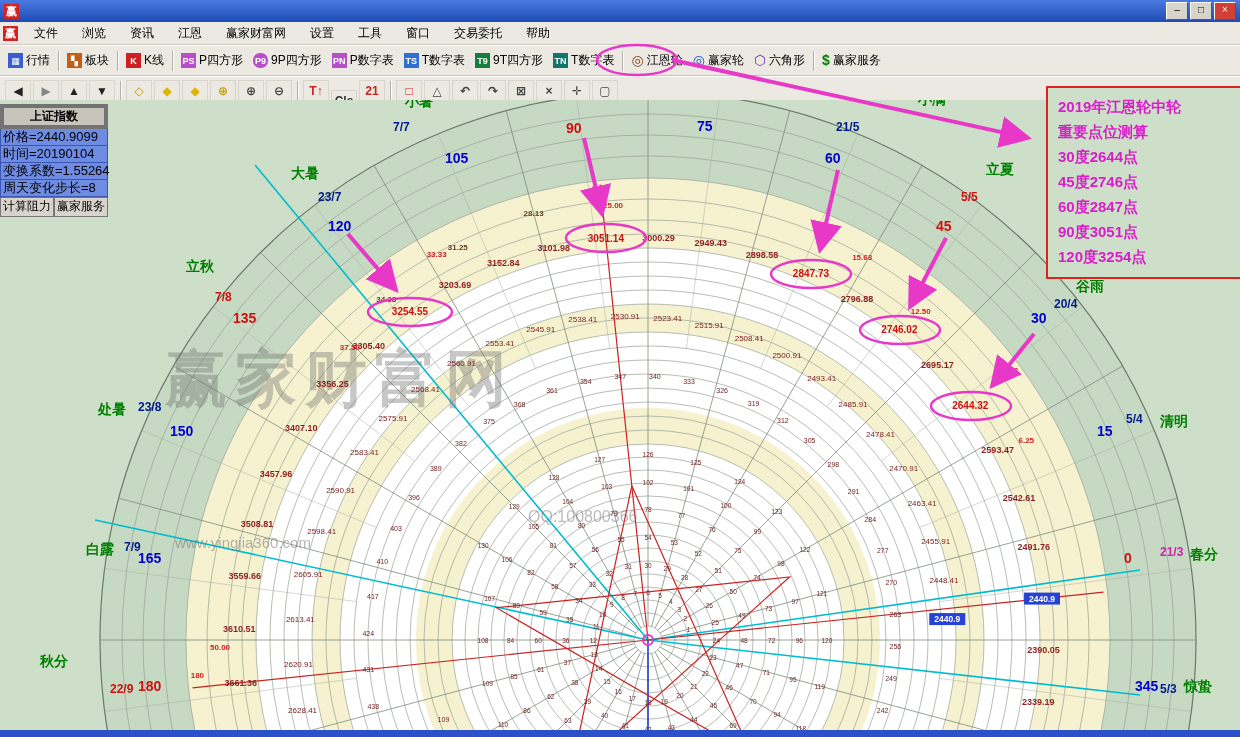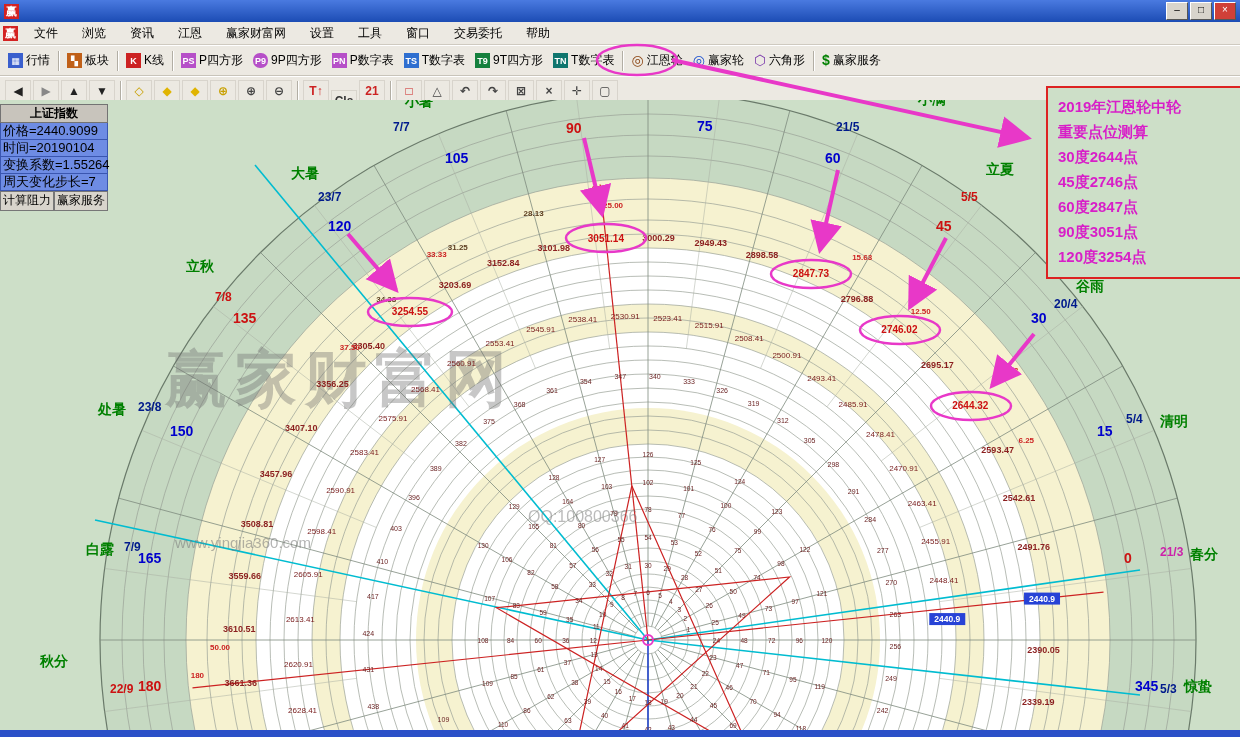--- a/index.html
+++ b/index.html
@@ -23,21 +23,21 @@
   .tb-icon{width:15px;height:15px;font-size:9px;font-weight:bold;color:#fff;display:flex;
            align-items:center;justify-content:center;flex:none;}
   .tb-glyph{font-size:14px;font-weight:bold;line-height:15px;}
   .tb-sep{width:1px;height:20px;background:#b2aea4;box-shadow:1px 0 0 #fff;margin:0 3px;flex:none;}
   #toolbar-draw{height:27px;padding-left:5px;gap:2px;}
   .tb2-item{min-width:20px;height:20px;display:flex;align-items:center;justify-content:center;
             font-size:12px;font-weight:bold;border:1px solid #d8d4cc;background:#ece9e2;padding:0 2px;}
   .chart{position:absolute;top:100px;left:0;width:1240px;height:630px;background:#cddfc8;}
   #wheel-svg{position:absolute;top:0;left:0;}
   .info-panel{position:absolute;top:4px;left:0;width:108px;z-index:10;font-size:12px;}
-  .info-title{background:#c8c4bc;border:1px solid #737373;text-align:center;font-weight:bold;
+  .info-title{background:#c8c4bc;border:4px solid #737373;text-align:center;font-weight:bold;
               height:17px;line-height:17px;color:#000;}
   .info-row{background:#6e8ce4;border:1px solid #3a56b0;border-top:none;height:16px;line-height:16px;
             padding-left:2px;white-space:nowrap;color:#000;font-size:13px;}
   .info-btns{display:flex;}
   .info-btn{flex:1;background:#d8d4cc;border:1px solid #777;height:18px;line-height:16px;
             text-align:center;font-size:12px;}
   .anno-box{position:absolute;left:1046px;top:-14px;width:186px;z-index:20;border:2px solid #dd2222;
             background:#cddfc8;padding:6px 4px 8px 10px;}
   .anno-line{color:#d81ec8;font-size:15px;font-weight:bold;line-height:25px;white-space:nowrap;}
   #overlay-svg{position:absolute;top:0;left:0;z-index:60;pointer-events:none;}
@@ -552,21 +552,21 @@
       <text x="1160" y="456" font-size="12" fill="#cc22aa" text-anchor="start" font-weight="bold">21/3</text>
       <text x="1160" y="593" font-size="12" fill="#001a8c" text-anchor="start" font-weight="bold">5/3</text>
     </svg>
 
   <div class="info-panel">
     <div class="info-title">上证指数</div>
     <div id="info-rows">
         <div class="info-row">价格=2440.9099</div>
         <div class="info-row">时间=20190104</div>
         <div class="info-row">变换系数=1.55264</div>
-        <div class="info-row">周天变化步长=7</div>
+        <div class="info-row">周天变化步长=8</div>
       </div>
     <div class="info-btns" id="info-btns">
         <div class="info-btn">计算阻力</div>
         <div class="info-btn">赢家服务</div>
       </div>
   </div>
 
   <div class="anno-box" id="anno-box">
       <div class="anno-line">2019年江恩轮中轮</div>
       <div class="anno-line">重要点位测算</div>

